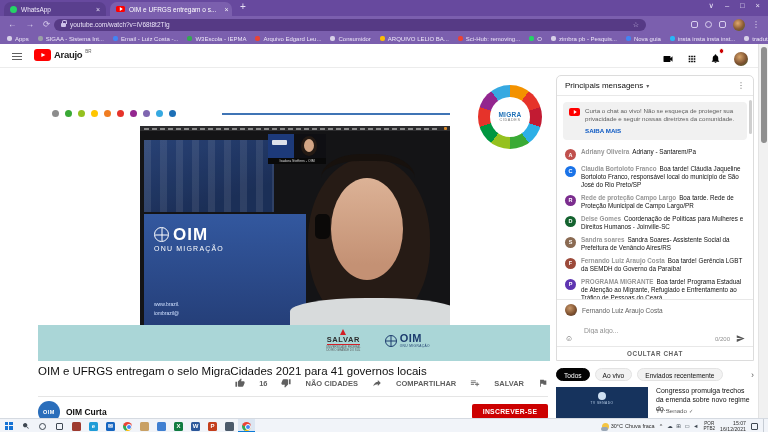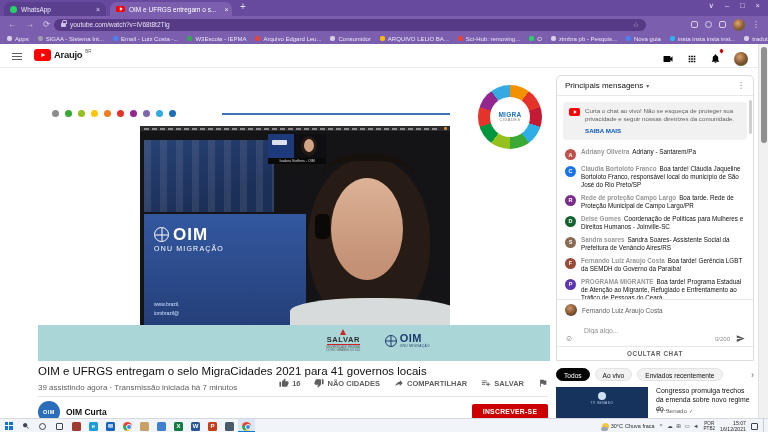--- a/index.html
+++ b/index.html
@@ -124,21 +124,21 @@
   .globe2::before{content:"";position:absolute;left:50%;top:0;bottom:0;width:1px;background:#1d3c6e;transform:translateX(-50%);}
   .globe2::after{content:"";position:absolute;top:50%;left:0;right:0;height:1px;background:#1d3c6e;transform:translateY(-50%);}
   .oim-word{font-size:11px;font-weight:800;color:#1d3c6e;letter-spacing:.5px;line-height:1;}
   .oim-sub{font-size:3.2px;color:#1d3c6e;letter-spacing:.4px;}
 
   
   .vtitle{position:absolute;left:38px;top:365px;width:430px;font-size:11.5px;color:#0f0f0f;}
   .vstats{position:absolute;left:38px;top:383px;font-size:8px;color:#606060;}
   .vactions{position:absolute;right:220px;top:378px;display:flex;gap:14px;align-items:center;
     font-size:7.5px;font-weight:bold;color:#606060;white-space:nowrap;}
-  .vactions .act{display:flex;align-items:center;gap:3px;}
+  .vactions .act{display:flex;align-items:center;gap:14px;}
   .vdivider{position:absolute;left:38px;top:396px;width:510px;height:1px;background:#e5e5e5;}
   .ch-avatar{position:absolute;left:38px;top:401px;width:22px;height:22px;border-radius:50%;background:#2a6ebb;
     color:#fff;font-size:5.5px;font-weight:bold;display:flex;align-items:center;justify-content:center;letter-spacing:.5px;}
   .ch-name{position:absolute;left:66px;top:407px;font-size:8.5px;font-weight:600;color:#0f0f0f;}
   .subscribe{position:absolute;left:472px;top:404px;width:76px;height:15px;background:#cc0000;color:#fff;
     font-size:6.8px;font-weight:bold;letter-spacing:.3px;display:flex;align-items:center;justify-content:center;border-radius:2px;}
 
   
   .chat{position:absolute;left:556px;top:75px;width:198px;height:286px;border:1px solid #dcdcdc;
     border-radius:5px 5px 0 0;background:#fff;overflow:hidden;}
@@ -414,21 +414,20 @@
           <span>
             <div class="oim-word">OIM</div>
             <div class="oim-sub">ONU MIGRAÇÃO</div>
           </span>
         </div>
       </div>
     </div>
   </div>
 
   <div class="vtitle">OIM e UFRGS entregam o selo MigraCidades 2021 para 41 governos locais</div>
-  <div class="vstats">39 assistindo agora · Transmissão iniciada há 7 minutos</div>
   <div class="vactions">
     <span class="act">
       <svg class="g" width="10" height="10" viewBox="0 0 24 24">
           <path d="M1 21h4V9H1v12zM23 10c0-1.1-.9-2-2-2h-6.31l.95-4.57.03-.32c0-.41-.17-.79-.44-1.06L14.17 1 7.59 7.59C7.22 7.95 7 8.45 7 9v10c0 1.1.9 2 2 2h9c.83 0 1.54-.5 1.84-1.22l3.02-7.05c.09-.23.14-.47.14-.73v-2z"></path>
         </svg>
       <span>16</span>
     </span>
     <span class="act">
       <svg class="g" width="10" height="10" viewBox="0 0 24 24" style="transform:rotate(180deg)">
           <path d="M1 21h4V9H1v12zM23 10c0-1.1-.9-2-2-2h-6.31l.95-4.57.03-.32c0-.41-.17-.79-.44-1.06L14.17 1 7.59 7.59C7.22 7.95 7 8.45 7 9v10c0 1.1.9 2 2 2h9c.83 0 1.54-.5 1.84-1.22l3.02-7.05c.09-.23.14-.47.14-.73v-2z"></path>

